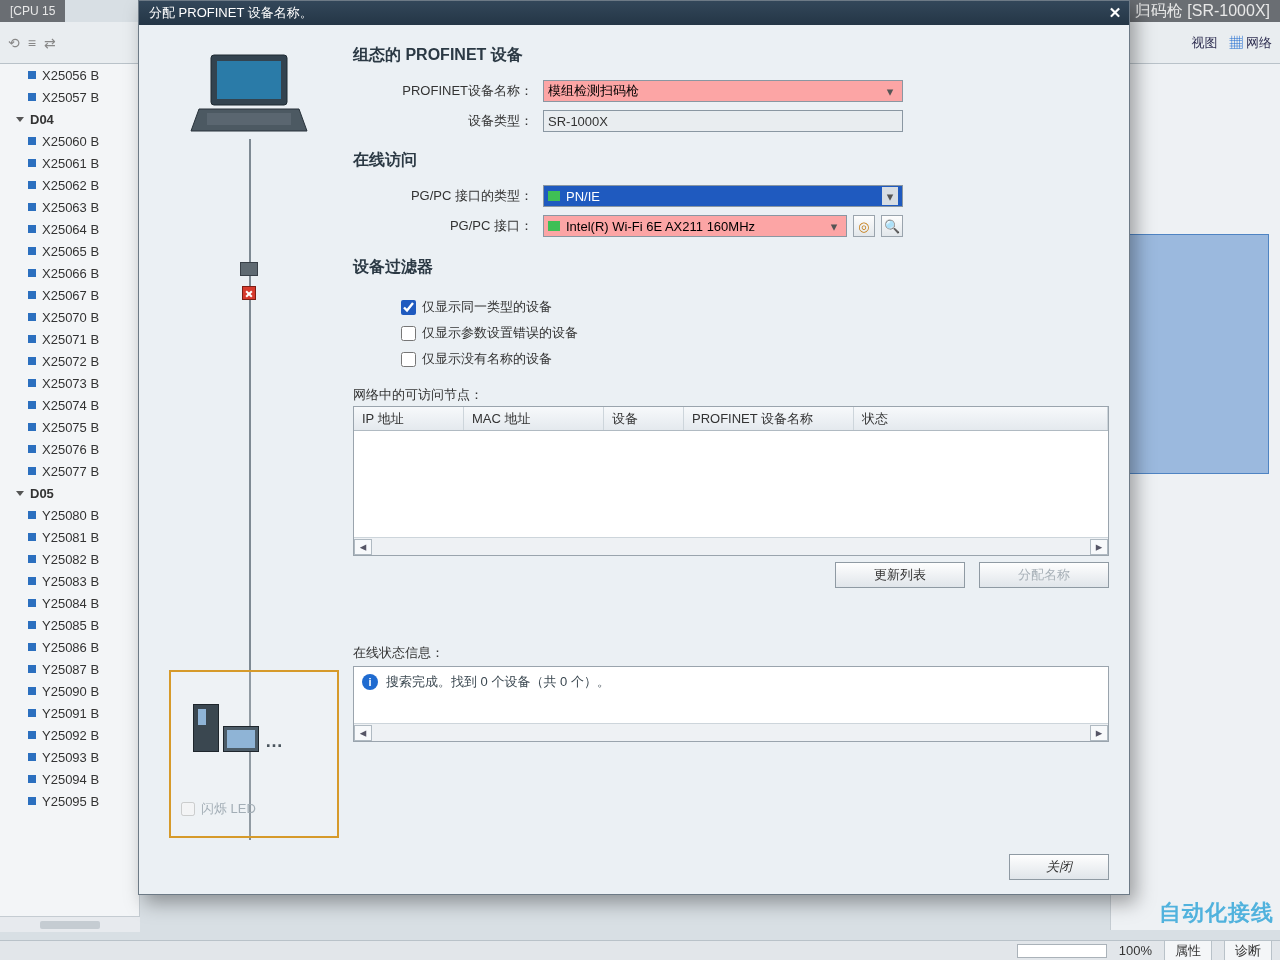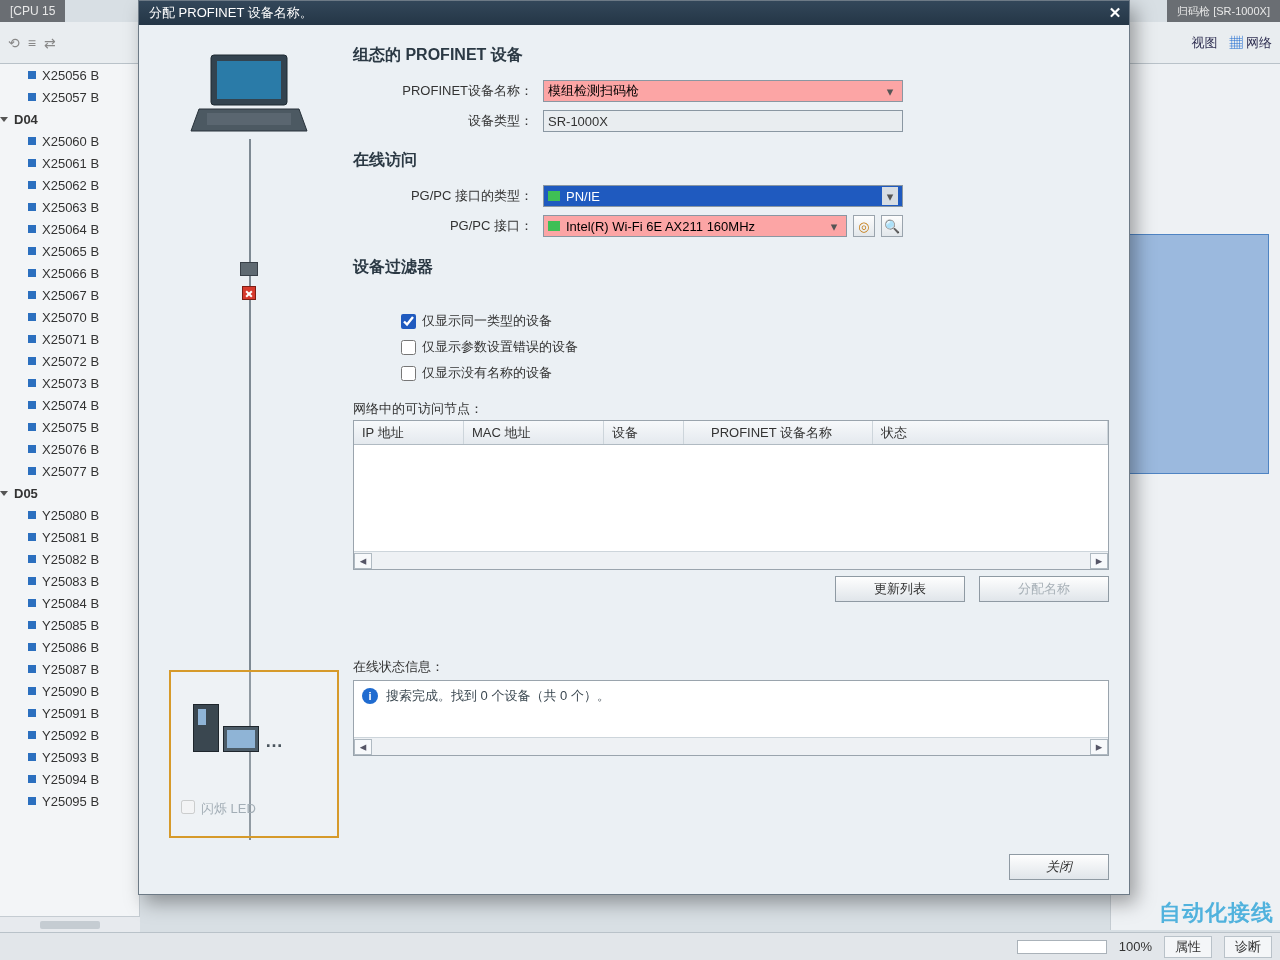--- a/index.html
+++ b/index.html
@@ -1,37 +1,37 @@
 <!DOCTYPE html>
 <html><head>
 <meta charset="utf-8">
 <style>
   * { box-sizing: border-box; margin: 0; padding: 0; font-family: "Microsoft YaHei", Arial, sans-serif; font-size: 13px; }
   body { background: #d8dfe4; width: 1280px; height: 960px; overflow: hidden; position: relative; }
 
   
   .bg-titlebar-left { position: absolute; top: 0; left: 0; height: 30px; color: #e8e8e8; background: #6a6e73; padding: 0 10px; line-height: 22px; font-size: 12px; }
-  .bg-titlebar-right { position: absolute; top: 0; right: 0; height: 22px; color: #e8e8e8; background: #6a6e73; padding: 0 10px; line-height: 22px; font-size: 11px; }
+  .bg-titlebar-right { position: absolute; top: 0; right: 0; height: 22px; color: #e8e8e8; background: #6a6e73; padding: 0 10px; line-height: 22px; font-size: 16px; }
   .bg-toolbar { position: absolute; top: 22px; left: 0; right: 0; height: 42px; background: #e9edf0; border-bottom: 1px solid #b9c2c9; display:flex; justify-content: space-between; align-items:center; padding: 0 8px;}
   .bg-toolbar .tb-left span { color:#888; margin-right:8px; font-size:14px;}
   .bg-toolbar .tb-right { display:flex; align-items:center; gap:12px; color:#335; }
   .bg-zoombtn { position:absolute; top:64px; right:18px; font-size:14px; color:#668; }
 
   .bg-tree { position: absolute; top: 64px; left: 0; width: 140px; bottom: 30px; background: #f3f5f7; border-right: 1px solid #c5ccd2; overflow:hidden; }
   .bg-tree .row { display:flex; align-items:center; height:22px; padding-left:8px; gap:6px; color:#333; }
   .bg-tree .row .sq { width:8px; height:8px; background:#2b6fbf; display:inline-block; }
   .bg-tree .row .tri { width:0;height:0;border-left:5px solid #555;border-top:4px solid transparent;border-bottom:4px solid transparent; }
   .bg-tree .row.down .tri { border-left:4px solid transparent;border-right:4px solid transparent;border-top:5px solid #555; border-bottom:none;}
-  .bg-tree .row.grp { font-weight:bold; padding-left:0;}
+  .bg-tree .row.grp { font-weight:bold; padding-left:16px;}
   .bg-tree .row.it { padding-left:28px; }
 
   .bg-right { position:absolute; top:64px; right:0; width:170px; bottom:30px; background:#eef1f4; border-left:1px solid #c5ccd2;}
   .bg-right .blueblock { position:absolute; top:170px; left:8px; width:150px; height:240px; background:#9BB9DE; border:1px solid #4f84c3; }
 
-  .bg-status { position:absolute; left:0; right:0; bottom:0; height:28px; background:#e2e6ea; border-top:1px solid #b9c2c9; display:flex; justify-content:flex-end; align-items:center; padding-right:8px; gap:12px; color:#333;}
+  .bg-status { position:absolute; left:0; right:0; bottom:0; height:20px; background:#e2e6ea; border-top:1px solid #b9c2c9; display:flex; justify-content:flex-end; align-items:center; padding-right:8px; gap:12px; color:#333;}
   .bg-status .tab { border:1px solid #b9c2c9; background:#f4f6f8; padding:1px 10px;}
   .bg-status .scroll { width:90px; height:14px; border:1px solid #aab2b9; background:#fff;}
   .bg-tree-hscroll { position:absolute; left:0; bottom:28px; width:140px; height:16px; background:#e7eaee; border-top:1px solid #c5ccd2; display:flex; align-items:center; justify-content:center;}
   .bg-tree-hscroll .bar{ width:60px; height:8px; background:#c5ccd2; border-radius:2px;}
   .bg-watermark{ position:absolute; right:6px; bottom:32px; font-size:22px; font-weight:bold; color:#2aa3d8; opacity:.8; letter-spacing:1px;}
 
   
   .dialog { position: absolute; left: 138px; top: 0; width: 992px; height: 895px; background:#ebf0f4; border:1px solid #6d7a86; box-shadow: 6px 8px 18px rgba(0,0,0,.35); display:flex; flex-direction:column; }
   .dlg-title { height: 24px; background: linear-gradient(#33475a,#243646); color:#fff; display:flex; align-items:center; justify-content:space-between; padding:0 4px 0 10px; font-size:13px; }
   .dlg-title .x { width:20px; height:18px; display:flex; align-items:center; justify-content:center; cursor:pointer; font-weight:bold; font-size:15px;}
@@ -48,49 +48,49 @@
   .x-icon:before,.x-icon:after{content:"";position:absolute;left:2px;right:2px;top:50%;height:2px;background:#fff;transform-origin:center;}
   .x-icon:before{transform:rotate(45deg);} .x-icon:after{transform:rotate(-45deg);}
 
   .target-box { position:absolute; left:10px; right:0px; bottom:0; height:168px; margin-bottom:2px; border:2px solid #d69a2a; background:rgba(255,255,255,.15);}
   .plc { position:absolute; left:22px; top:32px; display:flex; align-items:flex-end; gap:4px;}
   .plc .body{ width:26px; height:48px; background:#3a4750; border:1px solid #1e262c;}
   .plc .body:before{content:"";display:block;width:8px;height:16px;background:#8fb4d6;margin:4px 0 0 4px;}
   .plc .hmi{ width:36px; height:26px; background:#4c5c68; border:1px solid #1e262c; position:relative;}
   .plc .hmi:before{content:"";position:absolute;inset:3px;background:#8fb4d6;}
   .plc .dots{ font-size:18px; font-weight:bold; color:#4a555d; margin-left:2px;}
-  .flash-row{ position:absolute; left:10px; bottom:18px; display:flex; align-items:flex-start; gap:6px; color:#a3aeb6;}
+  .flash-row{ position:absolute; left:10px; bottom:18px; display:flex; align-items:center; gap:6px; color:#a3aeb6;}
   .flash-row input{ width:14px; height:14px;}
 
   
   .rightpanel { flex:1; display:flex; flex-direction:column; }
   h2.sec { font-size:16px; font-weight:bold; color:#2b3944; margin: 0 0 10px 0;}
   .formrow { display:flex; align-items:center; height:30px; }
   .formrow .lbl { width: 190px; text-align:right; padding-right:10px; color:#333;}
   .formrow .ctrl { flex:1; max-width:360px; }
   select.wide,div.selectlike,input.wide{ width:100%; height:22px; border:1px solid #8a97a2; background:#fca5a5; padding:0 4px; font-size:13px;}
   div.selectlike{ display:flex; align-items:center; justify-content:space-between;}
   div.selectlike .arrow{ width:16px; text-align:center; color:#555;}
   div.readonly{ background:#e9edf0; color:#333;}
   .pnie { background:#1f5abf !important; color:#fff; display:flex; align-items:center; padding:0 4px; justify-content:space-between;gap:48px; }
   .pnie .arrow{ background:#d7dde3; color:#333; width:16px; height:18px; display:flex;align-items:center;justify-content:center;}
   .pnie .ic{ width:12px;height:10px;background:#3fbf55;display:inline-block;margin-right:6px;}
   .nic .ic{ width:12px;height:10px;background:#3fbf55;display:inline-block;margin-right:6px;}
   .afterbtns{ display:flex; gap:6px; margin-left:6px;}
   .smbtn{ width:22px;height:22px;border:1px solid #9aa4ad;background:linear-gradient(#fdfdfd,#e2e7eb);display:flex;align-items:center;justify-content:center;}
 
-  .checks { margin: 20px 0 12px 48px; }
+  .checks { margin: 6px 0 12px 48px; }
   .checks label{ display:flex; align-items:center; gap:6px; height:26px; color:#333;}
   .checks input{ width:15px; height:15px; accent-color:#1f5abf;}
 
   .nodes-label{ color:#333; margin:2px 0 2px 0;}
   .table { border:1px solid #9aa4ad; background:#fff; height:150px; position:relative;}
   .table .hdr{ display:flex; background:linear-gradient(#f7f9fb,#e4e9ee); border-bottom:1px solid #b0bac2; height:24px; align-items:center;}
   .table .hdr div{ padding:0 8px; border-right:1px solid #cdd5db; height:100%; display:flex; align-items:center; color:#333;}
-  .col-ip{width:110px;} .col-mac{width:140px;} .col-dev{width:80px;} .col-pn{width:170px;margin-left:19px;} .col-st{flex:1;}
+  .col-ip{width:110px;} .col-mac{width:140px;} .col-dev{width:80px;} .col-pn{width:170px;} .col-st{flex:1;}
   .table .hscroll{ position:absolute; left:0; right:0; bottom:0; height:18px; background:#eef1f4; border-top:1px solid #cdd5db; display:flex; align-items:center;}
   .table .hscroll .l,.table .hscroll .r{width:18px;height:16px;border:1px solid #b0bac2;background:#f7f9fb;display:flex;align-items:center;justify-content:center;color:#556;}
   .table .hscroll .track{flex:1;}
 
   .btnrow{ display:flex; justify-content:flex-end; gap:14px; margin-top:6px;}
   .btn{ min-width:130px; height:26px; border:1px solid #8f9aa3; background:linear-gradient(#fefefe,#e0e5ea); display:flex;align-items:center;justify-content:center; color:#333; cursor:pointer;}
   .btn.disabled{ color:#a7b0b7; cursor:default;}
 
   .status-label{ margin-top:56px; color:#333;}
   .status-box{ margin-top:4px; border:1px solid #9aa4ad; background:#fff; height:76px; position:relative; padding:6px 8px;}

